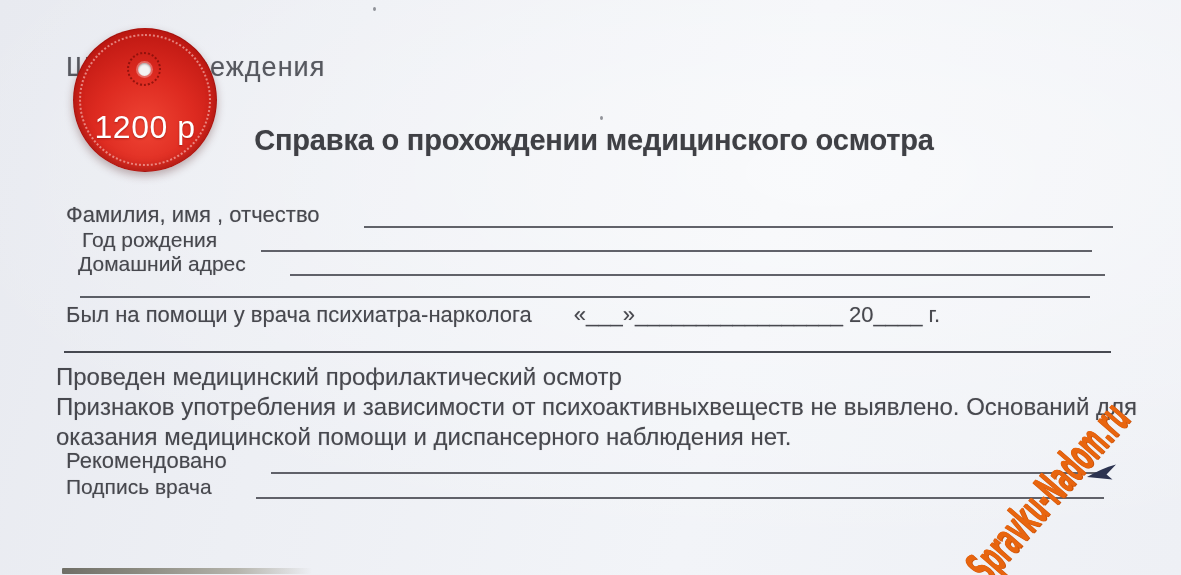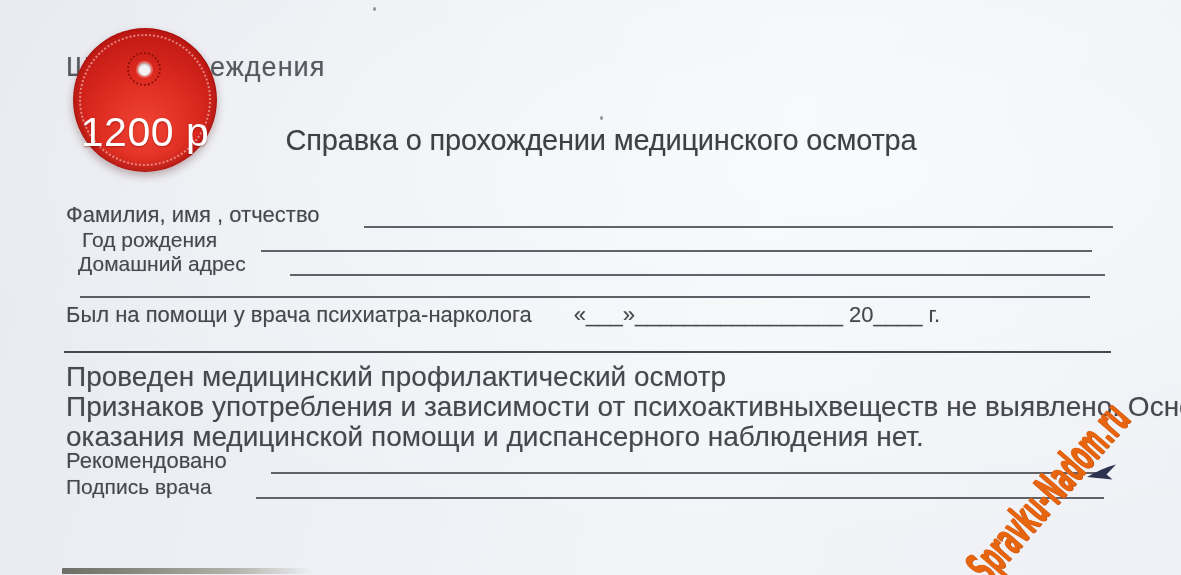--- a/index.html
+++ b/index.html
@@ -41,44 +41,44 @@
     display:flex;align-items:center;justify-content:center;
   }
   .hole{
     width:13px;height:13px;border-radius:50%;
     background:#f4f2f2;
     box-shadow:inset 0 1px 2px rgba(110,100,100,0.6), 0 0 0 2px rgba(255,230,228,0.35);
   }
   .badge-text{
     position:absolute;left:0;right:0;top:80px;
     text-align:center;
-    font-size:41px;color:#fff;letter-spacing:0.5px;
+    font-size:32px;color:#fff;letter-spacing:0.5px;
     text-shadow:0 1px 2px rgba(120,10,8,0.5);
     white-space:nowrap;
   }
 
   
   .title{
-    position:absolute;left:171px;top:124px;width:860px;margin:0;
+    position:absolute;left:164px;top:124px;width:860px;margin:0;
     text-align:center;
-    font-size:29px;font-weight:normal;letter-spacing:-0.2px;color:#3f4045;
+    font-size:29px;font-weight:bold;letter-spacing:-0.2px;color:#3f4045;
     white-space:nowrap;
   }
 
   
   .row{position:absolute;display:flex;align-items:flex-end;gap:40px;}
   .lbl{white-space:pre;}
   .lg{font-size:22px;}
   .md{font-size:21px;}
   .fill{flex:1;border-bottom:2px solid rgba(70,72,80,0.85);margin-left:4px;}
   .hline{position:absolute;border-top:2px solid rgba(66,68,76,0.85);height:0;}
   .hline.thick{border-top-width:2.5px;border-top-color:rgba(52,54,62,0.9);}
   .date-tail{margin-left:2px;white-space:pre;}
 
-  .para{position:absolute;left:66px;font-size:28px;line-height:26px;white-space:nowrap;}
+  .para{position:absolute;left:56px;font-size:24px;line-height:26px;white-space:nowrap;}
 
   
   .sig-arrow{position:absolute;left:1086px;top:464px;}
 
   
   .watermark{
     position:absolute;left:788px;top:462px;width:520px;height:60px;
     text-align:center;line-height:60px;
     font-family:"DejaVu Sans","Liberation Sans",sans-serif;
     font-weight:bold;font-size:46px;letter-spacing:0;

